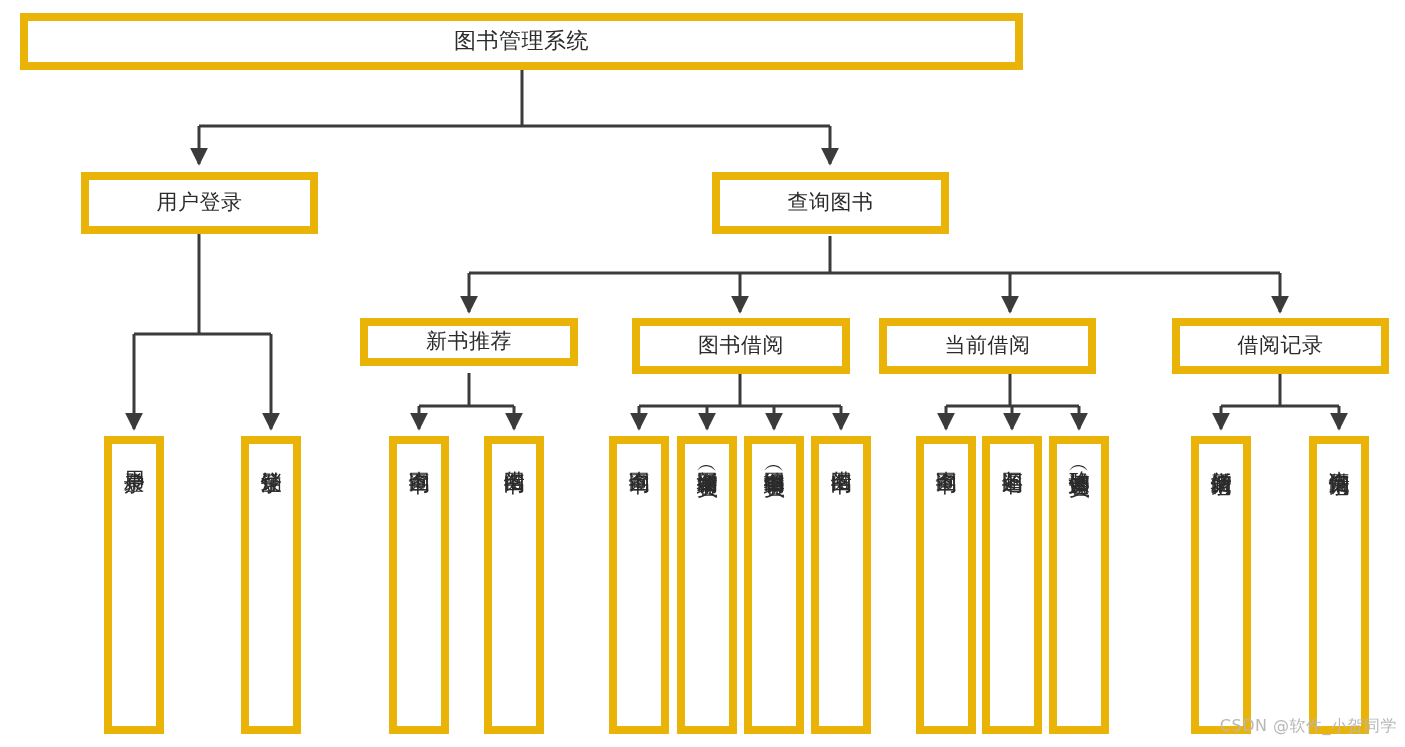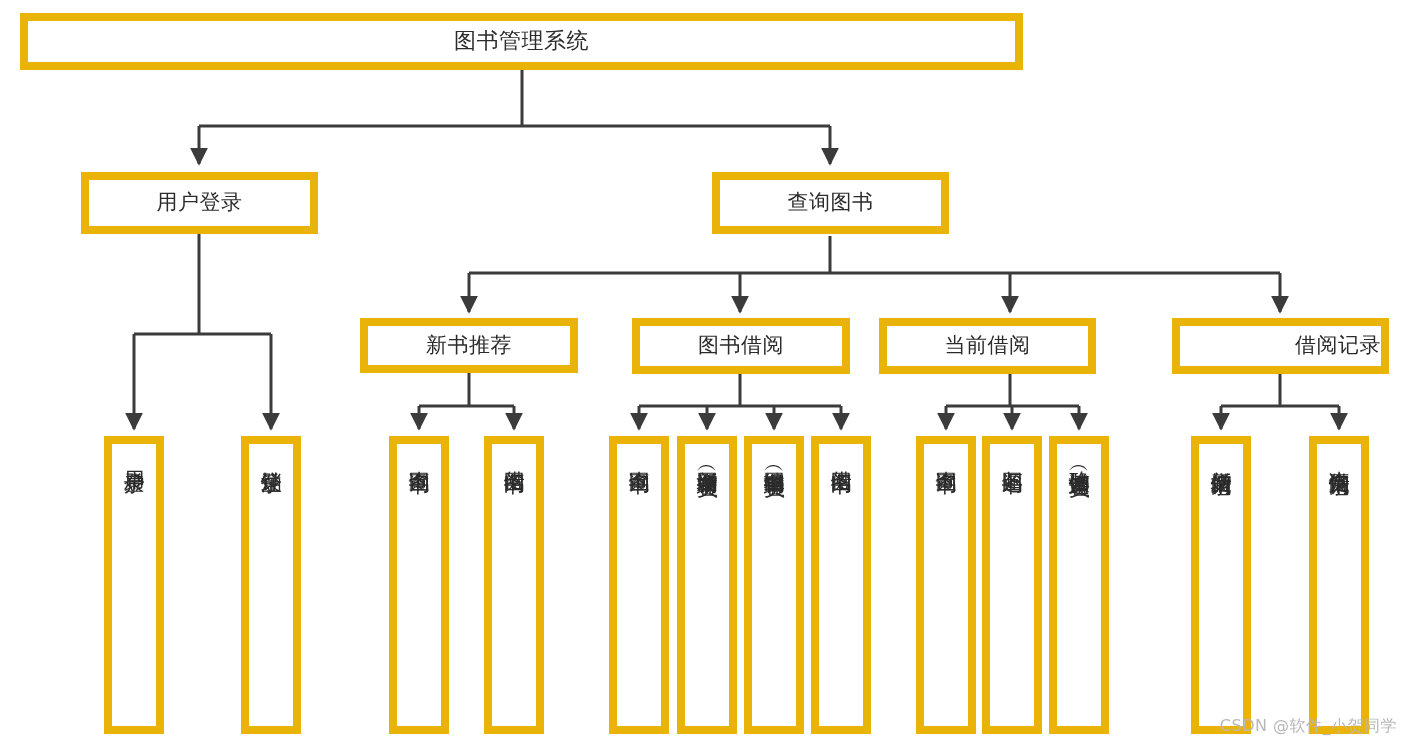--- a/index.html
+++ b/index.html
@@ -132,30 +132,30 @@
     <span class="label">图书管理系统</span>
   </div>
 
   <div class="node h" style="left:81px; top:172px; width:237px; height:62px;">
     <span class="label">用户登录</span>
   </div>
   <div class="node h" style="left:712px; top:172px; width:237px; height:62px;">
     <span class="label">查询图书</span>
   </div>
 
-  <div class="node h" style="left:360px; top:318px; width:218px; height:55px;">
+  <div class="node h" style="left:360px; top:318px; width:218px; height:48px;">
     <span class="label">新书推荐</span>
   </div>
   <div class="node h" style="left:632px; top:318px; width:218px; height:56px;">
     <span class="label">图书借阅</span>
   </div>
   <div class="node h" style="left:879px; top:318px; width:217px; height:56px;">
     <span class="label">当前借阅</span>
   </div>
-  <div class="node h" style="left:1172px; top:318px; width:217px; height:56px;justify-content:flex-end;">
+  <div class="node h" style="left:1172px; top:318px; width:217px; height:56px;">
     <span class="label">借阅记录</span>
   </div>
 
   <div class="node v" style="left:104px; top:436px; width:60px; height:298px;">
     <span class="label">用户登录</span>
   </div>
   <div class="node v" style="left:241px; top:436px; width:60px; height:298px;">
     <span class="label">注销登录</span>
   </div>
 

